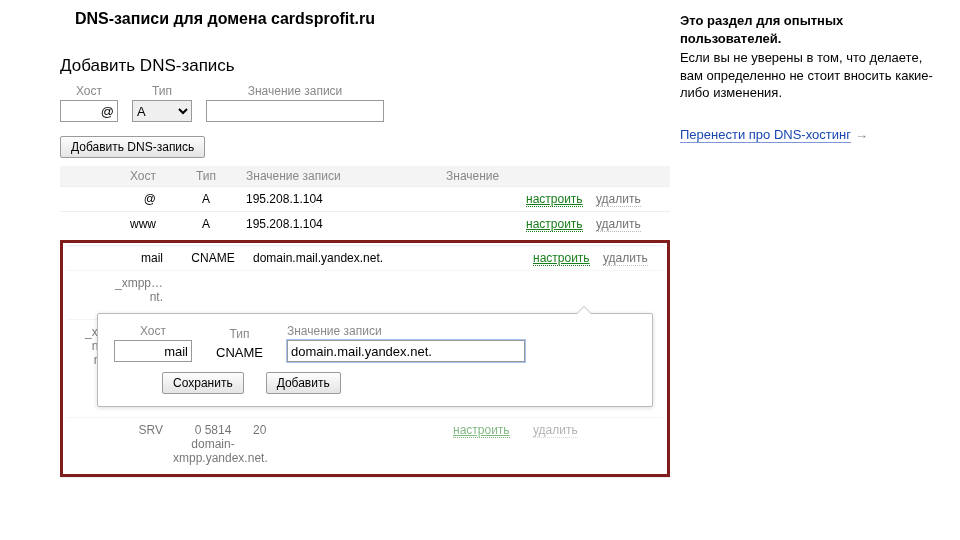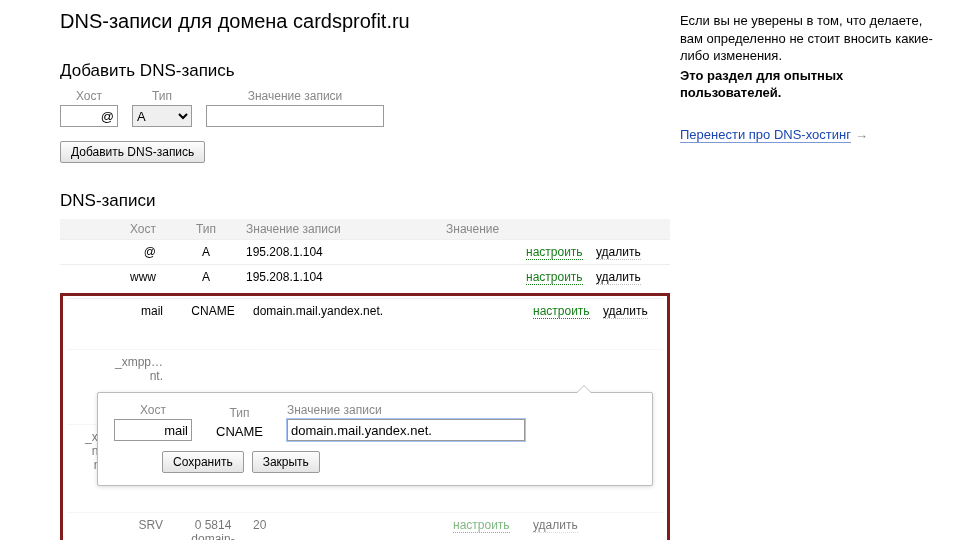--- a/index.html
+++ b/index.html
@@ -16,23 +16,23 @@
   }
   .main {
     width: 610px;
     padding-left: 40px;
   }
   .side {
     width: 260px;
     padding-left: 10px;
   }
   h1 {
-    font-size: 20px;
-    font-weight: normal;
-    margin: 0 0 6px 0;
+    font-size: 16px;
+    font-weight: bold;
+    margin: 0 0 6px 15px;
   }
   .link {
     color: #1946b3;
     text-decoration: none;
     border-bottom: 1px solid #7c98d6;
     cursor: pointer;
   }
   .arrow {
     color: #888;
     margin-left: 4px;
@@ -96,23 +96,24 @@
   .thead > div:nth-child(2), .trow > div:nth-child(2) { text-align: center; }
   .trow {
     border-top: 1px solid #eee;
     padding-top: 5px;
     padding-bottom: 5px;
   }
   .act-conf {
     color: #177d1a;
     border-bottom: 1px dotted #177d1a;
     cursor: pointer;
+    text-decoration: underline;
   }
   .act-del {
-    color: #000000;
+    color: #737373;
     border-bottom: 1px dotted #bbb;
     cursor: pointer;
   }
 
   .redbox {
     border: 3px solid #7f1d1d;
     padding: 2px 4px 4px;
     margin-top: 4px;
   }
 
@@ -157,27 +158,27 @@
     outline: 1px solid #a6c3f2;
     height: 18px;
     padding: 1px 4px;
     width: 230px;
     font-size: 13px;
   }
   .edit-host-input {
     width: 70px;
     text-align: right;
   }
-  .edit-btns { margin-top: 10px; display: flex; gap: 8px; padding-left: 48px; }
+  .edit-btns { margin-top: 10px; display: flex; gap: 22px; padding-left: 48px; }
 
   .side .bold { font-weight: bold; display: block; }
   .side p { margin: 2px 0; font-size: 13px; line-height: 1.35; }
   .side .learn { margin-top: 24px; }
 
-  .faded { opacity: .55; margin-top: 26px; }
+  .faded { opacity: .55; }
 </style>
 </head>
 <body>
 
 <div class="page">
   <div class="main">
     <h1>DNS-записи для домена cardsprofit.ru</h1>
 
     <h2>Добавить DNS-запись</h2>
     <div class="add-form">
@@ -193,21 +194,20 @@
       </div>
       <div class="add-col">
         <span class="lbl">Значение записи</span>
         <input type="text" style="width: 170px;">
       </div>
     </div>
     <div class="addbtn-wrap">
       <button class="btn">Добавить DNS-запись</button>
     </div>
 
-    <h2>DNS-записи</h2>
     <div class="records">
       <div class="thead">
         <div>Хост</div>
         <div>Тип</div>
         <div>Значение записи</div>
         <div>Значение</div>
         <div></div>
           <div></div>
       </div>
       <div class="trow">
@@ -264,21 +264,21 @@
               <span class="lbl">Тип</span>
               <span class="val">CNAME</span>
             </div>
             <div class="edit-col" style="align-items:flex-start">
               <span class="lbl">Значение записи</span>
               <input type="text" class="edit-val-input" value="domain.mail.yandex.net." style="">
             </div>
           </div>
           <div class="edit-btns">
             <button class="btn">Сохранить</button>
-            <button class="btn">Закрыть</button>
+            <button class="btn">Добавить</button>
           </div>
         </div>
       </div>
 
       <div class="trow faded">
         <div>SRV</div>
         <div style="white-space:pre-line">0 5814 domain-
 xmpp.yandex.net.</div>
         <div>20</div>
         <div><span class="act-conf">настроить</span></div>
@@ -287,21 +287,21 @@
     </div>
 
     <div class="trow">
 
       <div></div>
 
     </div>
   </div>
 
   <div class="side">
-    <p>Если вы не уверены в том, что делаете, вам определенно не стоит вносить какие-либо изменения.</p>
     <p>
         <span class="bold">Это раздел для опытных пользователей.</span>
       </p>
+    <p>Если вы не уверены в том, что делаете, вам определенно не стоит вносить какие-либо изменения.</p>
     <p class="learn">
       <span class="link">Перенести про DNS-хостинг</span><span class="arrow">→</span>
     </p>
   </div>
 </div>
 
 </body></html>

